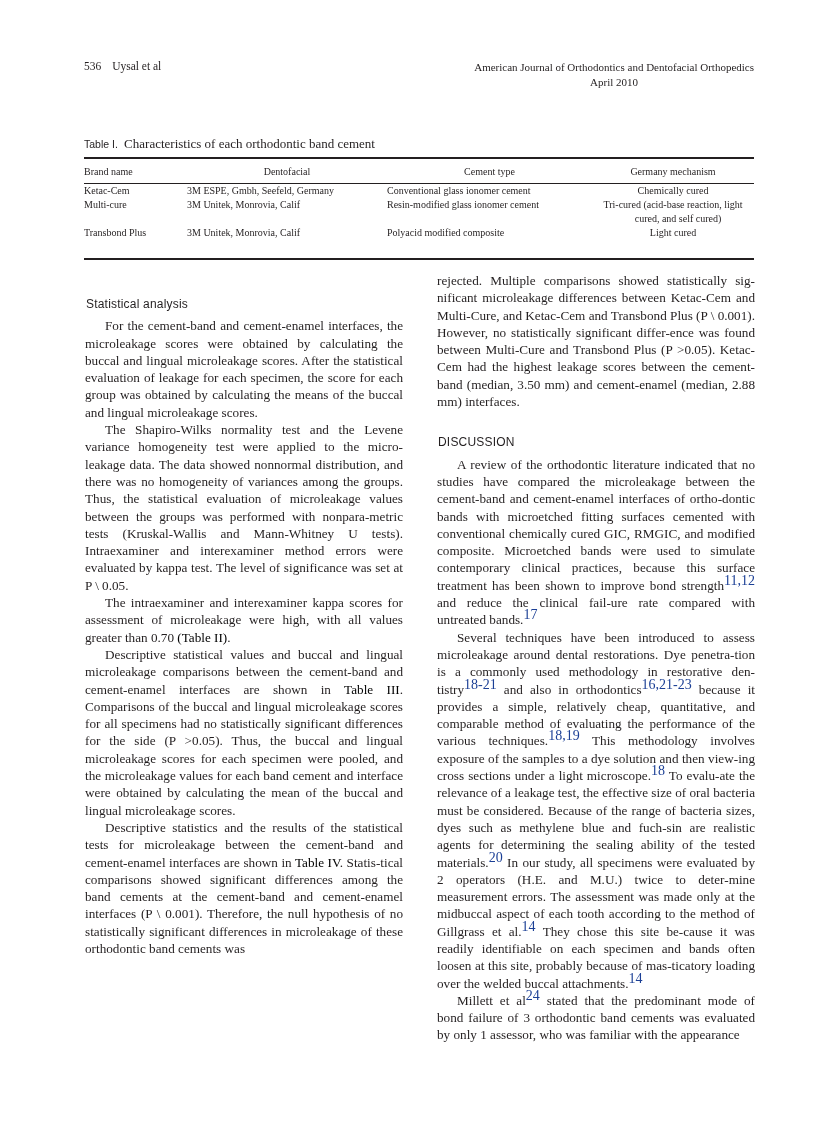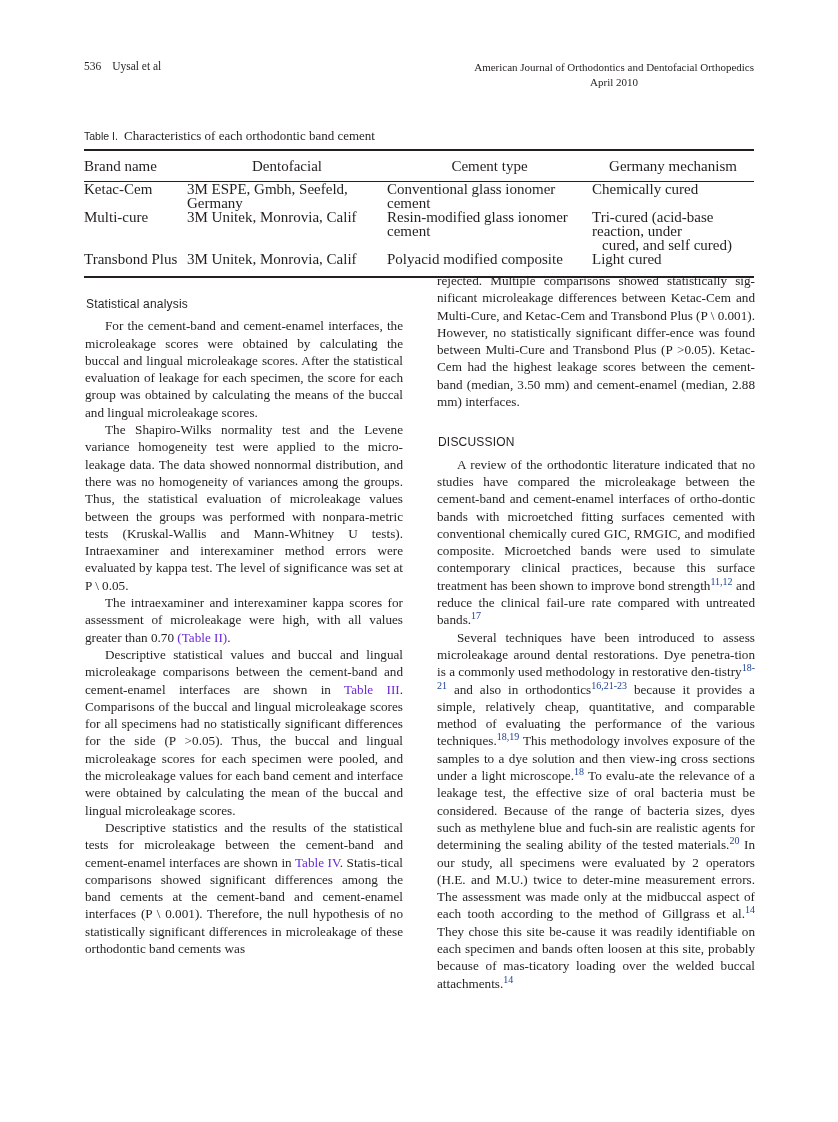--- a/index.html
+++ b/index.html
@@ -4,46 +4,46 @@
 <style>
   html, body { margin: 0; padding: 0; background: #ffffff; }
   body { width: 838px; height: 1122px; position: relative; overflow: hidden;
          font-family: "Liberation Serif", "DejaVu Serif", serif; color: #231f20; }
 
   .running-head { position: absolute; top: 60px; left: 84px; right: 84px; height: 32px; font-size: 11.5px; }
   .rh-left { position: absolute; left: 0; top: 0; }
   .rh-left .pg { margin-right: 8px; }
   .rh-right { position: absolute; right: 0; top: 0; text-align: center; line-height: 15px; font-size: 11px; }
 
-  .table-block { position: absolute; top: 128px; left: 84px; width: 670px; }
+  .table-block { position: absolute; top: 136px; left: 84px; width: 670px; }
   .tbl-caption { font-size: 13px; margin-bottom: 5px; }
   .tbl-caption .lbl { font-family: "Liberation Sans", "DejaVu Sans", sans-serif; font-size: 10.5px; margin-right: 3px; }
-  table.t1 { width: 100%; border-collapse: collapse; font-size: 15px; }
+  table.t1 { width: 100%; border-collapse: collapse; font-size: 10px; }
   table.t1 thead th { font-weight: normal; padding: 7px 0 6px 0; border-top: 2px solid #231f20; border-bottom: 1px solid #231f20; }
   table.t1 tbody td { padding: 0; vertical-align: top; line-height: 14px; }
   table.t1 tbody tr:first-child td { padding-top: 0; }
-  table.t1 tbody tr:last-child td { padding-bottom: 10px; }
+  table.t1 tbody tr:last-child td { padding-bottom: 18px; }
   table.t1 { border-bottom: 2px solid #231f20; }
   .c-brand { width: 103px; text-align: left; }
   .c-man { width: 200px; text-align: left; }
   .c-type { width: 205px; text-align: left; }
-  .c-cure { text-align: left; }
+  .c-cure { text-align: center; }
   th.c-man { text-align: center; }
   th.c-type { text-align: center; }
   th.c-cure { text-align: center; }
   .hang { padding-left: 10px; display: block; }
 
   .col { position: absolute; top: 272px; width: 318px; font-size: 13.2px; line-height: 17.3px; text-align: justify; }
   .col-left { left: 85px; }
   .col-right { left: 437px; }
   .col p { margin: 0; }
   .col p.ind { text-indent: 20px; }
   .sec-head { font-family: "Liberation Sans", "DejaVu Sans", sans-serif; font-size: 12px; letter-spacing: 0.2px; color: #231f20; margin: 24px 0 4px 1px; }
-  .link { color: #6d28d9; }
-  sup { font-size: 10px; line-height: 0; color: #1b3f95; vertical-align: 5px; }
+  .link { color: #000000; }
+  sup { font-size: 14px; line-height: 0; color: #1b3f95; vertical-align: 5px; }
 </style>
 </head>
 <body>
 
 <div class="running-head">
   <div class="rh-left">
     <span class="pg">536</span>
     <span>Uysal et al</span>
   </div>
   <div class="rh-right">
@@ -71,21 +71,21 @@
         <td class="c-brand">Ketac-Cem</td>
         <td class="c-man">3M ESPE, Gmbh, Seefeld, Germany</td>
         <td class="c-type">Conventional glass ionomer cement</td>
         <td class="c-cure"><span>Chemically cured</span></td>
       </tr>
       <tr>
         <td class="c-brand">Multi-cure</td>
         <td class="c-man">3M Unitek, Monrovia, Calif</td>
         <td class="c-type">Resin-modified glass ionomer cement</td>
         <td class="c-cure">
-          <span>Tri-cured (acid-base reaction, under</span>
+          <span>Tri-cured (acid-base reaction, light</span>
           <span class="hang">cured, and self cured)</span>
         </td>
       </tr>
       <tr>
         <td class="c-brand">Transbond Plus</td>
         <td class="c-man">3M Unitek, Monrovia, Calif</td>
         <td class="c-type">Polyacid modified composite</td>
         <td class="c-cure"><span>Light cured</span></td>
       </tr>
     </tbody>
@@ -99,13 +99,14 @@
   <p class="ind"><span>The intraexaminer and interexaminer kappa scores for assessment of microleakage were high, with all values greater than 0.70 </span><span class="link">(Table II)</span><span>.</span></p>
   <p class="ind"><span>Descriptive statistical values and buccal and lingual microleakage comparisons between the cement-band and cement-enamel interfaces are shown in </span><span class="link">Table III</span><span>. Comparisons of the buccal and lingual microleakage scores for all specimens had no statistically significant differences for the side (P &gt;0.05). Thus, the buccal and lingual microleakage scores for each specimen were pooled, and the microleakage values for each band cement and interface were obtained by calculating the mean of the buccal and lingual microleakage scores.</span></p>
   <p class="ind"><span>Descriptive statistics and the results of the statistical tests for microleakage between the cement-band and cement-enamel interfaces are shown in </span><span class="link">Table IV</span><span>. Statis-tical comparisons showed significant differences among the band cements at the cement-band and cement-enamel interfaces (P \ 0.001). Therefore, the null hypothesis of no statistically significant differences in microleakage of these orthodontic band cements was</span></p>
 </div>
 
 <div class="col col-right">
   <p>rejected. Multiple comparisons showed statistically sig-nificant microleakage differences between Ketac-Cem and Multi-Cure, and Ketac-Cem and Transbond Plus (P \ 0.001). However, no statistically significant differ-ence was found between Multi-Cure and Transbond Plus (P &gt;0.05). Ketac-Cem had the highest leakage scores between the cement-band (median, 3.50 mm) and cement-enamel (median, 2.88 mm) interfaces.</p>
   <div class="sec-head">DISCUSSION</div>
   <p class="ind"><span>A review of the orthodontic literature indicated that no studies have compared the microleakage between the cement-band and cement-enamel interfaces of ortho-dontic bands with microetched fitting surfaces cemented with conventional chemically cured GIC, RMGIC, and modified composite. Microetched bands were used to simulate contemporary clinical practices, because this surface treatment has been shown to improve bond strength</span><sup>11,12</sup><span> and reduce the clinical fail-ure rate compared with untreated bands.</span><sup>17</sup></p>
   <p class="ind"><span>Several techniques have been introduced to assess microleakage around dental restorations. Dye penetra-tion is a commonly used methodology in restorative den-tistry</span><sup>18-21</sup><span> and also in orthodontics</span><sup>16,21-23</sup><span> because it provides a simple, relatively cheap, quantitative, and comparable method of evaluating the performance of the various techniques.</span><sup>18,19</sup><span> This methodology involves exposure of the samples to a dye solution and then view-ing cross sections under a light microscope.</span><sup>18</sup><span> To evalu-ate the relevance of a leakage test, the effective size of oral bacteria must be considered. Because of the range of bacteria sizes, dyes such as methylene blue and fuch-sin are realistic agents for determining the sealing ability of the tested materials.</span><sup>20</sup><span> In our study, all specimens were evaluated by 2 operators (H.E. and M.U.) twice to deter-mine measurement errors. The assessment was made only at the midbuccal aspect of each tooth according to the method of Gillgrass et al.</span><sup>14</sup><span> They chose this site be-cause it was readily identifiable on each specimen and bands often loosen at this site, probably because of mas-ticatory loading over the welded buccal attachments.</span><sup>14</sup></p>
+  <p class="ind"><span>Millett et al</span><sup>24</sup><span> stated that the predominant mode of bond failure of 3 orthodontic band cements was evaluated by only 1 assessor, who was familiar with the appearance</span></p>
 </div>
 
 </body></html>

